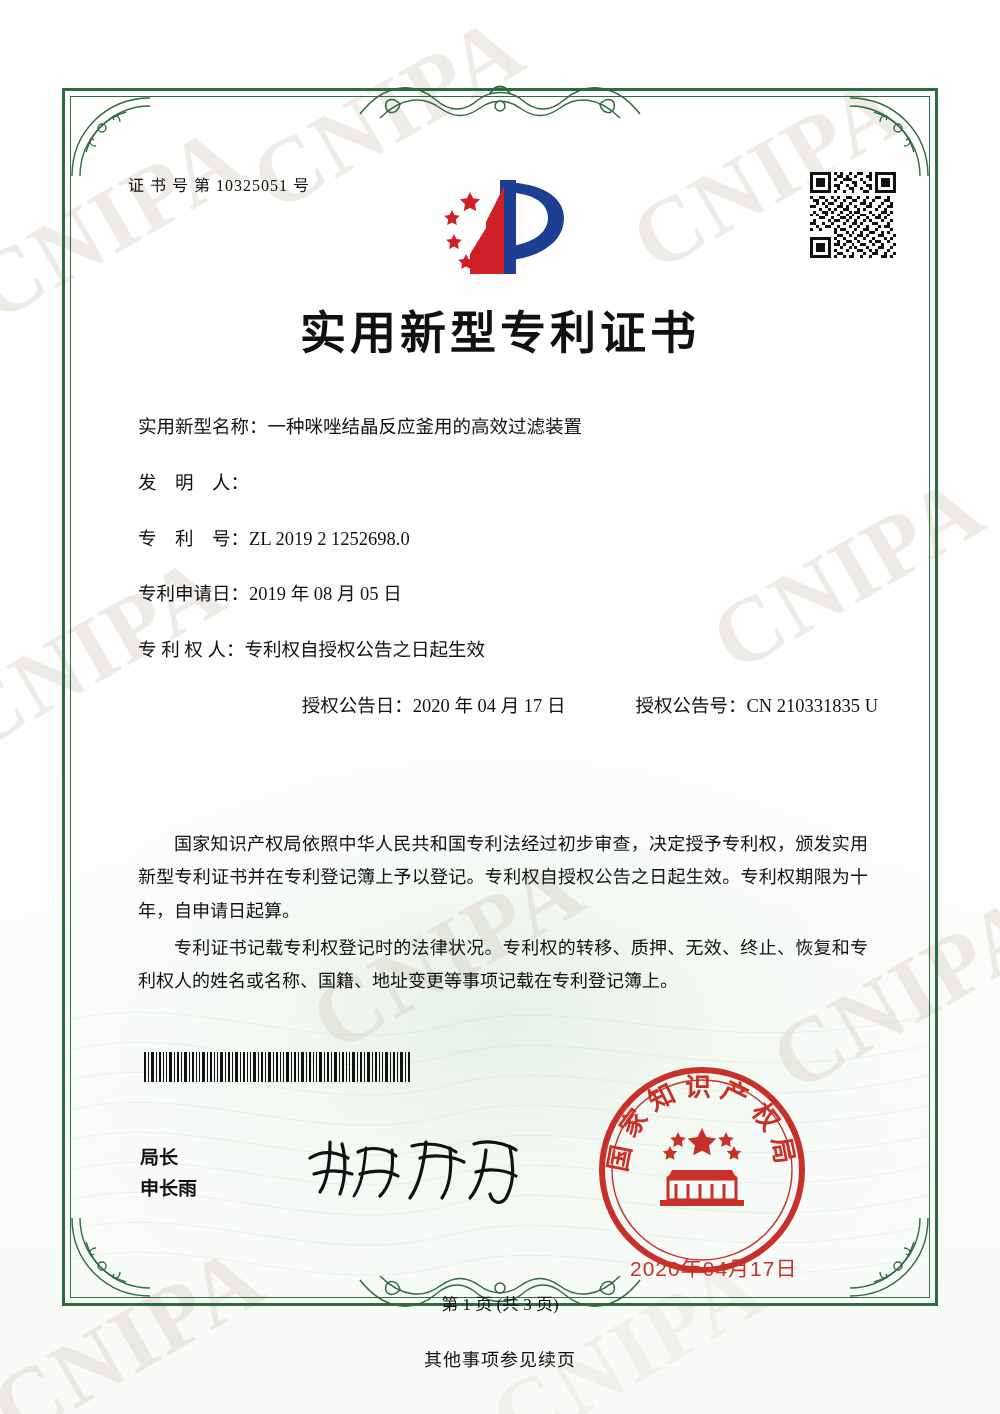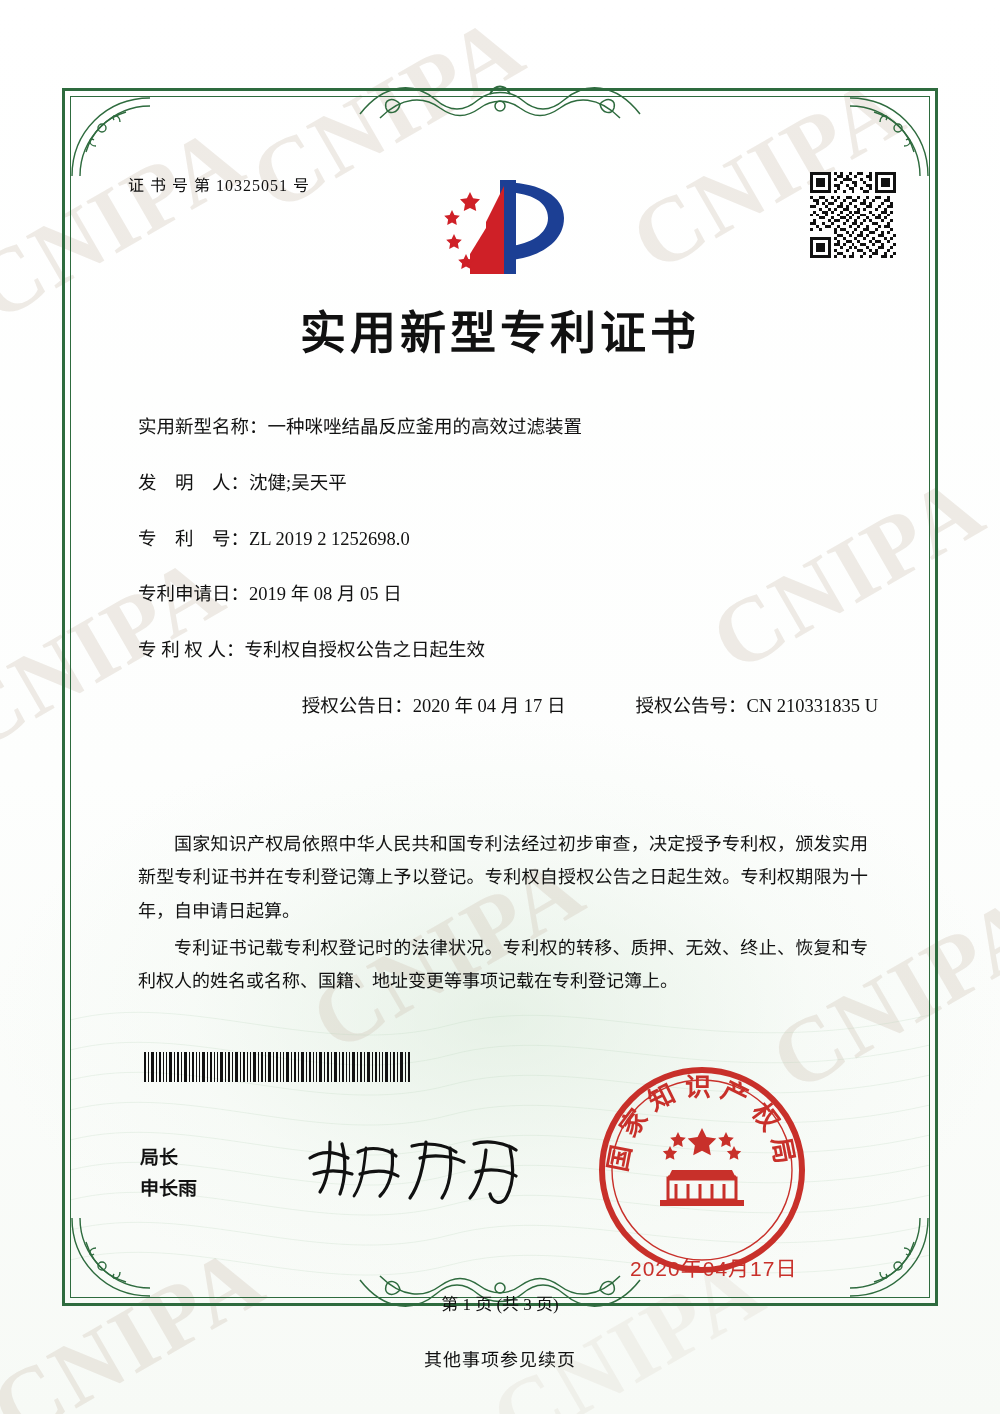--- a/index.html
+++ b/index.html
@@ -509,21 +509,20 @@
 
   <div class="title">实用新型专利证书</div>
 
   <div class="fields">
     <div class="row">
       <span class="label">实用新型名称：</span>
       <span class="value">一种咪唑结晶反应釜用的高效过滤装置</span>
     </div>
     <div class="row">
       <span class="label">发　明　人：</span>
-      <span class="value">沈健;吴天平</span>
     </div>
     <div class="row">
       <span class="label">专　利　号：</span>
       <span class="value">ZL 2019 2 1252698.0</span>
     </div>
     <div class="row">
       <span class="label">专利申请日：</span>
       <span class="value">2019 年 08 月 05 日</span>
     </div>
     <div class="row">

